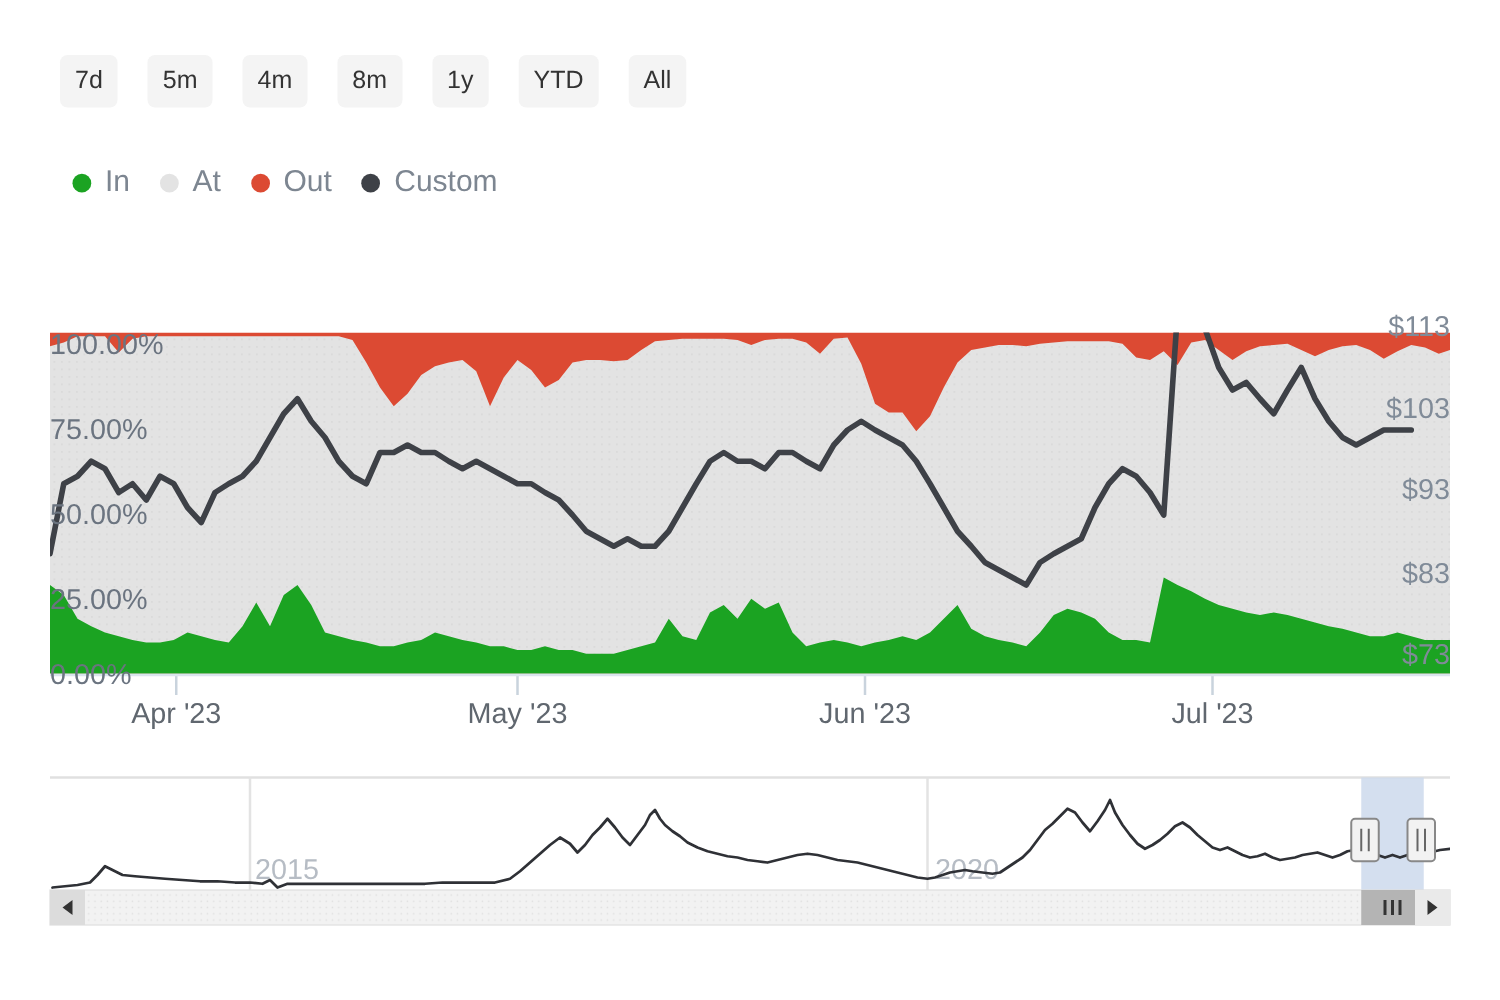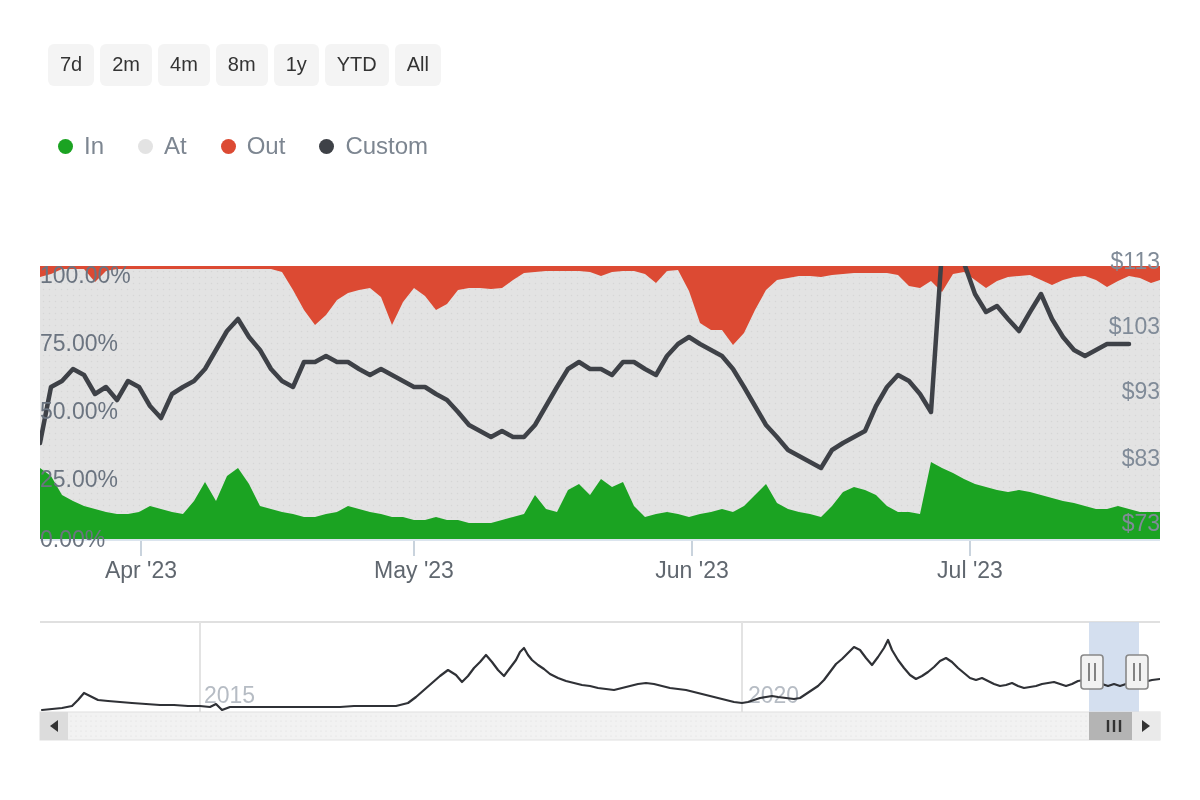--- a/index.html
+++ b/index.html
@@ -14,21 +14,21 @@
     overflow: hidden;
     position: relative;
   }
 
   
   .range-bar {
     position: absolute;
     left: 48px;
     top: 44px;
     display: flex;
-    gap: 6px;
+    gap: 24px;
     align-items: center;
   }
   .range-btn {
     background: #f4f4f4;
     border: none;
     border-radius: 6px;
     color: #333333;
     font-family: "Liberation Sans", sans-serif;
     font-size: 20px;
     line-height: 1;
@@ -37,21 +37,21 @@
     white-space: nowrap;
   }
 
   
   .legend {
     position: absolute;
     left: 58px;
     top: 134px;
     display: flex;
     align-items: flex-start;
-    gap: 34px;
+    gap: 24px;
   }
   .legend-item {
     display: flex;
     align-items: center;
     gap: 11px;
     cursor: pointer;
   }
   .legend-dot {
     width: 15px;
     height: 15px;
@@ -100,21 +100,21 @@
   .tick-line {
     stroke: #c9d3dd;
     stroke-width: 2;
   }
 </style>
 </head>
 <body>
 
 <div class="range-bar">
   <button class="range-btn">7d</button>
-  <button class="range-btn">2m</button>
+  <button class="range-btn">5m</button>
   <button class="range-btn">4m</button>
   <button class="range-btn">8m</button>
   <button class="range-btn">1y</button>
   <button class="range-btn">YTD</button>
   <button class="range-btn">All</button>
 </div>
 
 <div class="legend">
   <div class="legend-item">
     <span class="legend-dot" style="background:#1ba322"></span>

